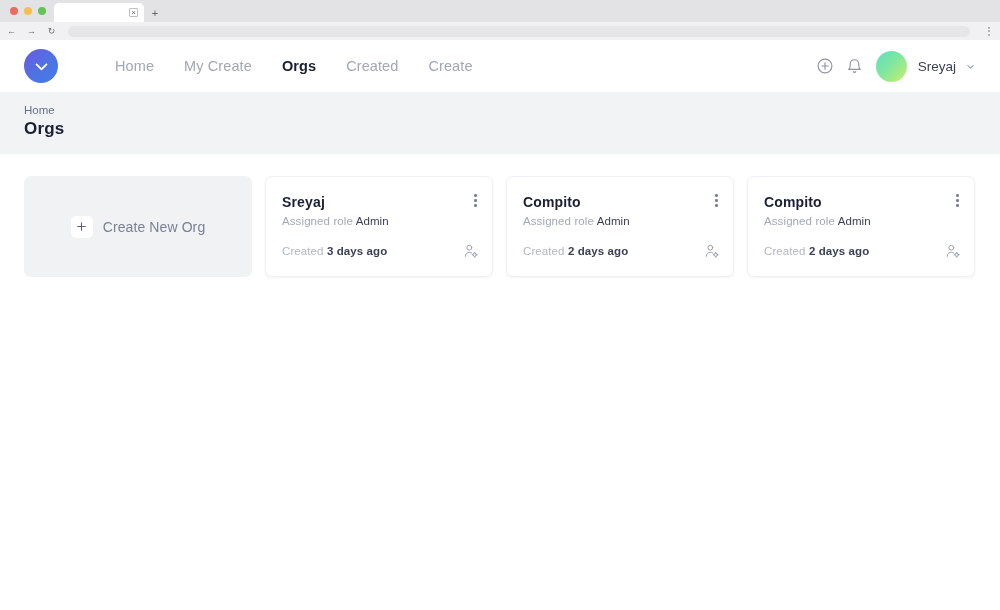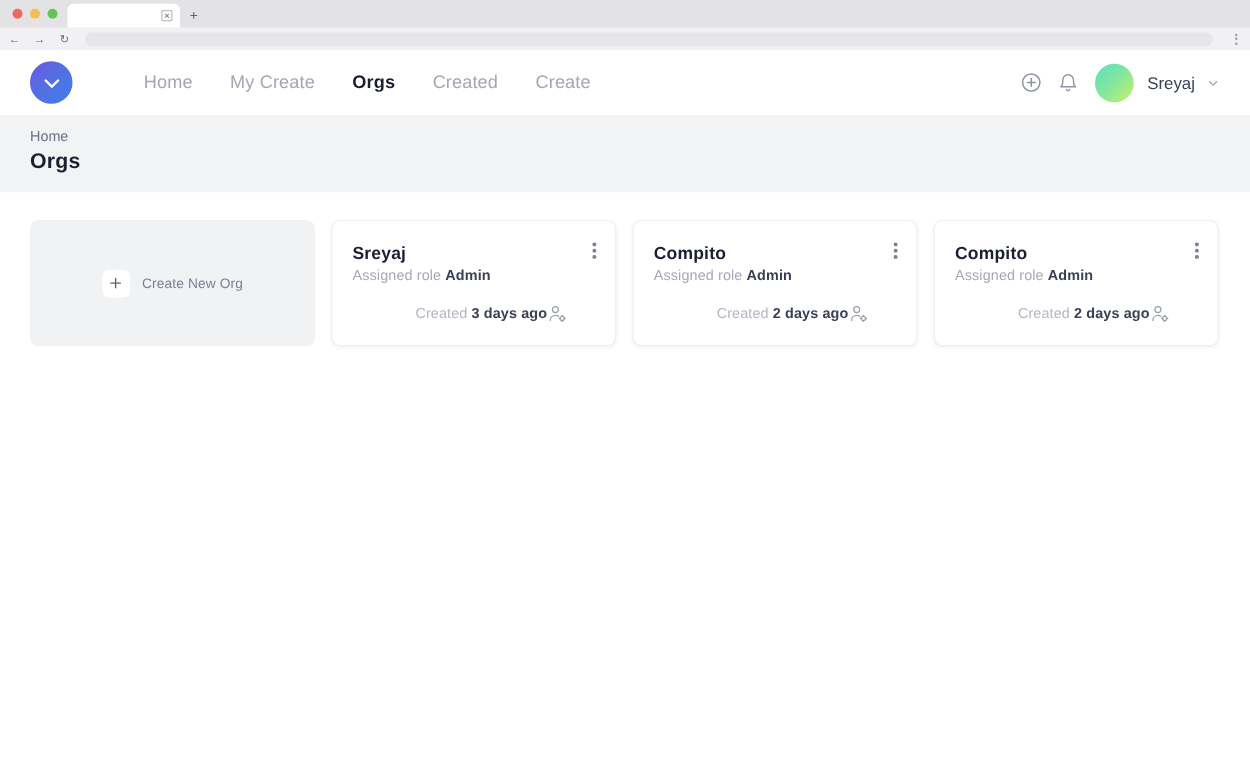--- a/index.html
+++ b/index.html
@@ -259,21 +259,21 @@
     width: 22px;
     height: 22px;
     background: #ffffff;
     border-radius: 5px;
     display: flex;
     align-items: center;
     justify-content: center;
     color: #5d6275;
   }
   .create-label {
-    font-size: 11px;
+    font-size: 14px;
     color: #7b8094;
     letter-spacing: 0.1px;
     text-align: center;
   }
 
   .org-card {
     background: #ffffff;
     border: 1px solid #eef0f3;
     box-shadow: 0 1px 3px rgba(30, 35, 60, 0.055);
     padding: 17px 16px 0;
@@ -285,21 +285,21 @@
     color: #1b1f33;
     letter-spacing: 0.15px;
     line-height: 1.2;
   }
   .org-role {
     font-size: 11.5px;
     color: #a4a8b8;
     margin-top: 4px;
     letter-spacing: 0.1px;
   }
-  .org-role b { color: #3a3f55; font-weight: bold; text-align: right; }
+  .org-role b { color: #3a3f55; font-weight: normal; text-align: right; }
 
   .kebab {
     position: absolute;
     top: 15px;
     right: 13px;
     display: flex;
     flex-direction: column;
     align-items: center;
     gap: 2.5px;
     padding: 2px;
@@ -311,22 +311,21 @@
     display: block;
   }
 
   .card-footer {
     position: absolute;
     left: 16px;
     right: 13px;
     bottom: 17px;
     display: flex;
     align-items: center;
-    justify-content: center;
-    margin-left: 25px;
+    justify-content: space-between;
   }
   .created {
     font-size: 11.5px;
     color: #b2b6c5;
     letter-spacing: 0.1px;
   }
   .created b { color: #3a3f55; font-weight: bold; }
   .members-icon {
     color: #9aa0b2;
     display: flex;

